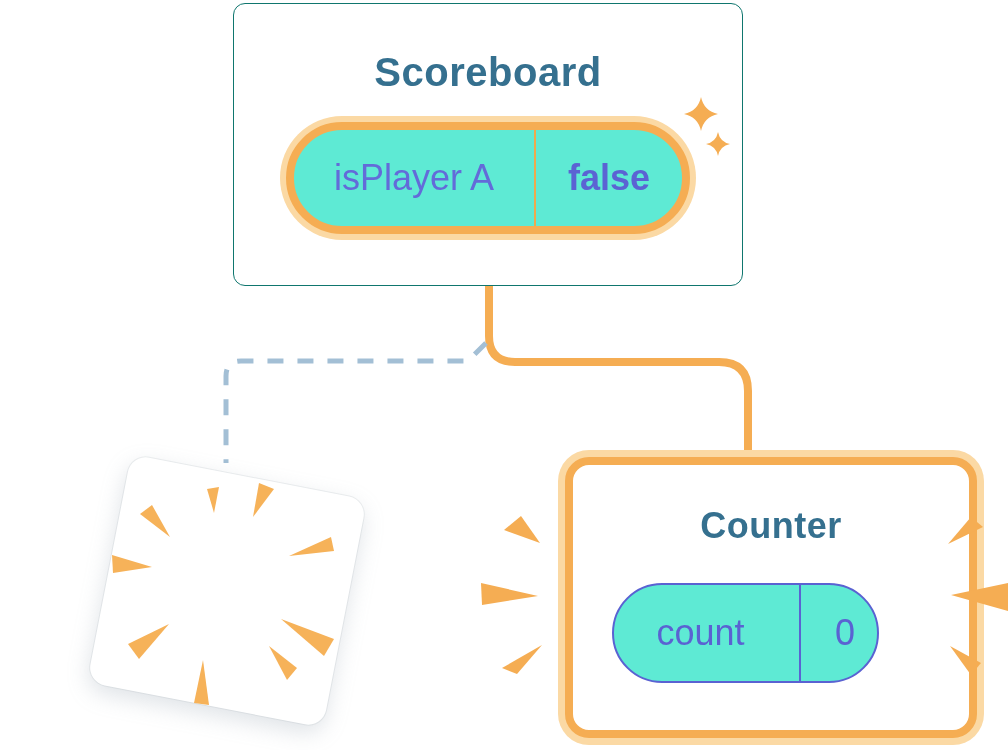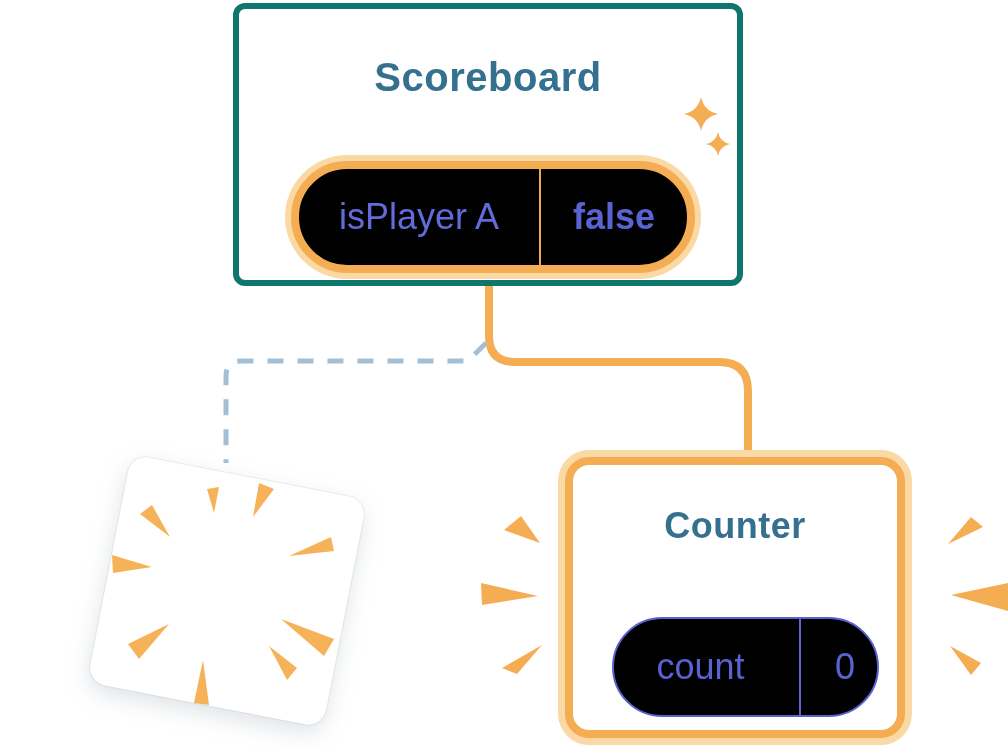--- a/index.html
+++ b/index.html
@@ -16,25 +16,25 @@
   .decorations { z-index: 3; }
 
   .component-box {
     position: absolute;
     background: #ffffff;
     box-sizing: border-box;
     z-index: 2;
   }
   .scoreboard-box {
     left: 233px; top: 3px; width: 510px; height: 283px;
-    border: 6px solid #0f766e;
+    border: 1px solid #0f766e;
     border-radius: 12px;
   }
   .counter-box {
-    left: 565px; top: 457px; width: 340px; height: 281px;
+    left: 565px; top: 457px; width: 412px; height: 281px;
     border: 8px solid #f5ad53;
     border-radius: 24px;
     box-shadow: 0 0 0 7px #fbd9a4;
     padding-left: 44px;
   }
   .component-title {
     position: absolute;
     left: 0; width: 100%;
     text-align: center;
     color: #35708f;
@@ -42,24 +42,23 @@
     letter-spacing: 0.5px;
   }
   .scoreboard-box .component-title { top: 46px; font-size: 40px; }
   .counter-box .component-title { top: 40px; font-size: 36px; }
 
   .state-pill {
     position: absolute;
     display: flex;
     align-items: stretch;
     box-sizing: border-box;
-    background: #000000;
+    background: #5eead4;
     border-radius: 999px;
     overflow: hidden;
-    margin-top: 34px;
   }
   .pill-highlighted {
     left: 52px; top: 118px; width: 404px; height: 112px;
     border: 8px solid #f5ad53;
     box-shadow: 0 0 0 6px #fbd9a4;
   }
   .pill-plain {
     left: 39px; top: 118px; width: 267px; height: 100px;
     border: 2px solid #5a62d2;
     gap: 12px;

